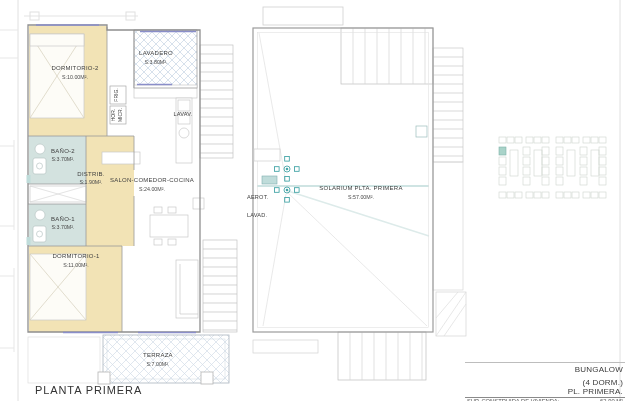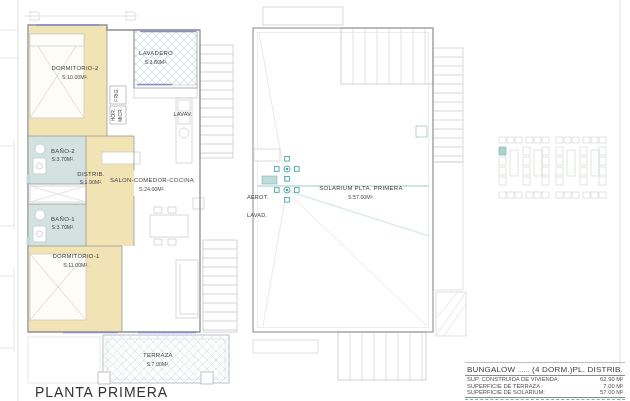--- a/index.html
+++ b/index.html
@@ -4,28 +4,28 @@
 <style>
   html,body{margin:0;padding:0;background:#f4f4f2;}
   .sheet{position:relative;width:630px;height:401px;background:#ffffff;overflow:hidden;
          font-family:"Liberation Sans",sans-serif;color:#3c3c3c;}
   svg{position:absolute;left:0;top:0;}
   svg text{font-family:"Liberation Sans",sans-serif;fill:#3f3f3f;}
   .rn{font-size:6px;letter-spacing:.25px;}
   .ra{font-size:5.3px;fill:#4a4a4a;}
   .rs{font-size:5.6px;letter-spacing:.2px;}
   .rv{font-size:5px;}
-  .plan-title{position:absolute;font-size:14px;letter-spacing:.9px;color:#343434;}
+  .plan-title{position:absolute;font-size:11px;letter-spacing:.9px;color:#343434;}
   #plan1-title{left:35px;top:384px;}
   #plan2-title{left:257px;top:384px;}
   
   .tblock{position:absolute;left:465px;top:362px;width:160px;border-top:1px solid #bdbdbd;}
   .tb-head{display:flex;align-items:flex-end;justify-content:space-between;
            font-size:8px;letter-spacing:.2px;color:#3a3a3a;padding:2px 2px 1px 2px;
-           border-bottom:1px solid #8a8a8a;}
+           border-bottom:1px solid #8a8a8a;flex-direction:column;}
   .tb-dots{flex:1 1 auto;border-bottom:1px dotted #b5b5b5;margin:0 3px 2px 3px;height:1px;}
   .tb-row{display:flex;justify-content:space-between;font-size:5.8px;line-height:6.6px;
           color:#555;padding:0 2px;}
   .tb-bottom{border-top:1px solid #8a8a8a;margin-top:1px;}
   .tb-teal{border-top:1px dashed #6fb3ae;margin-top:1px;}
 </style>
 </head>
 <body>
 
 <div class="sheet">
@@ -281,21 +281,21 @@
   </g>
 </svg>
 
 <div class="plan-title" id="plan1-title">PLANTA PRIMERA</div>
 
 <div class="tblock">
   <div class="tb-head">
     <span>BUNGALOW</span>
     <span class="tb-dots"></span>
     <span>(4 DORM.)</span>
-    <span>PL. DISTRIB.</span>
+    <span>PL. PRIMERA.</span>
   </div>
   <div class="tb-row">
     <span>SUP. CONSTRUIDA DE VIVIENDA:</span>
     <span>62.90 M²</span>
   </div>
   <div class="tb-row">
     <span>SUPERFICIE DE TERRAZA :</span>
     <span>7.00 M²</span>
   </div>
   <div class="tb-row">

